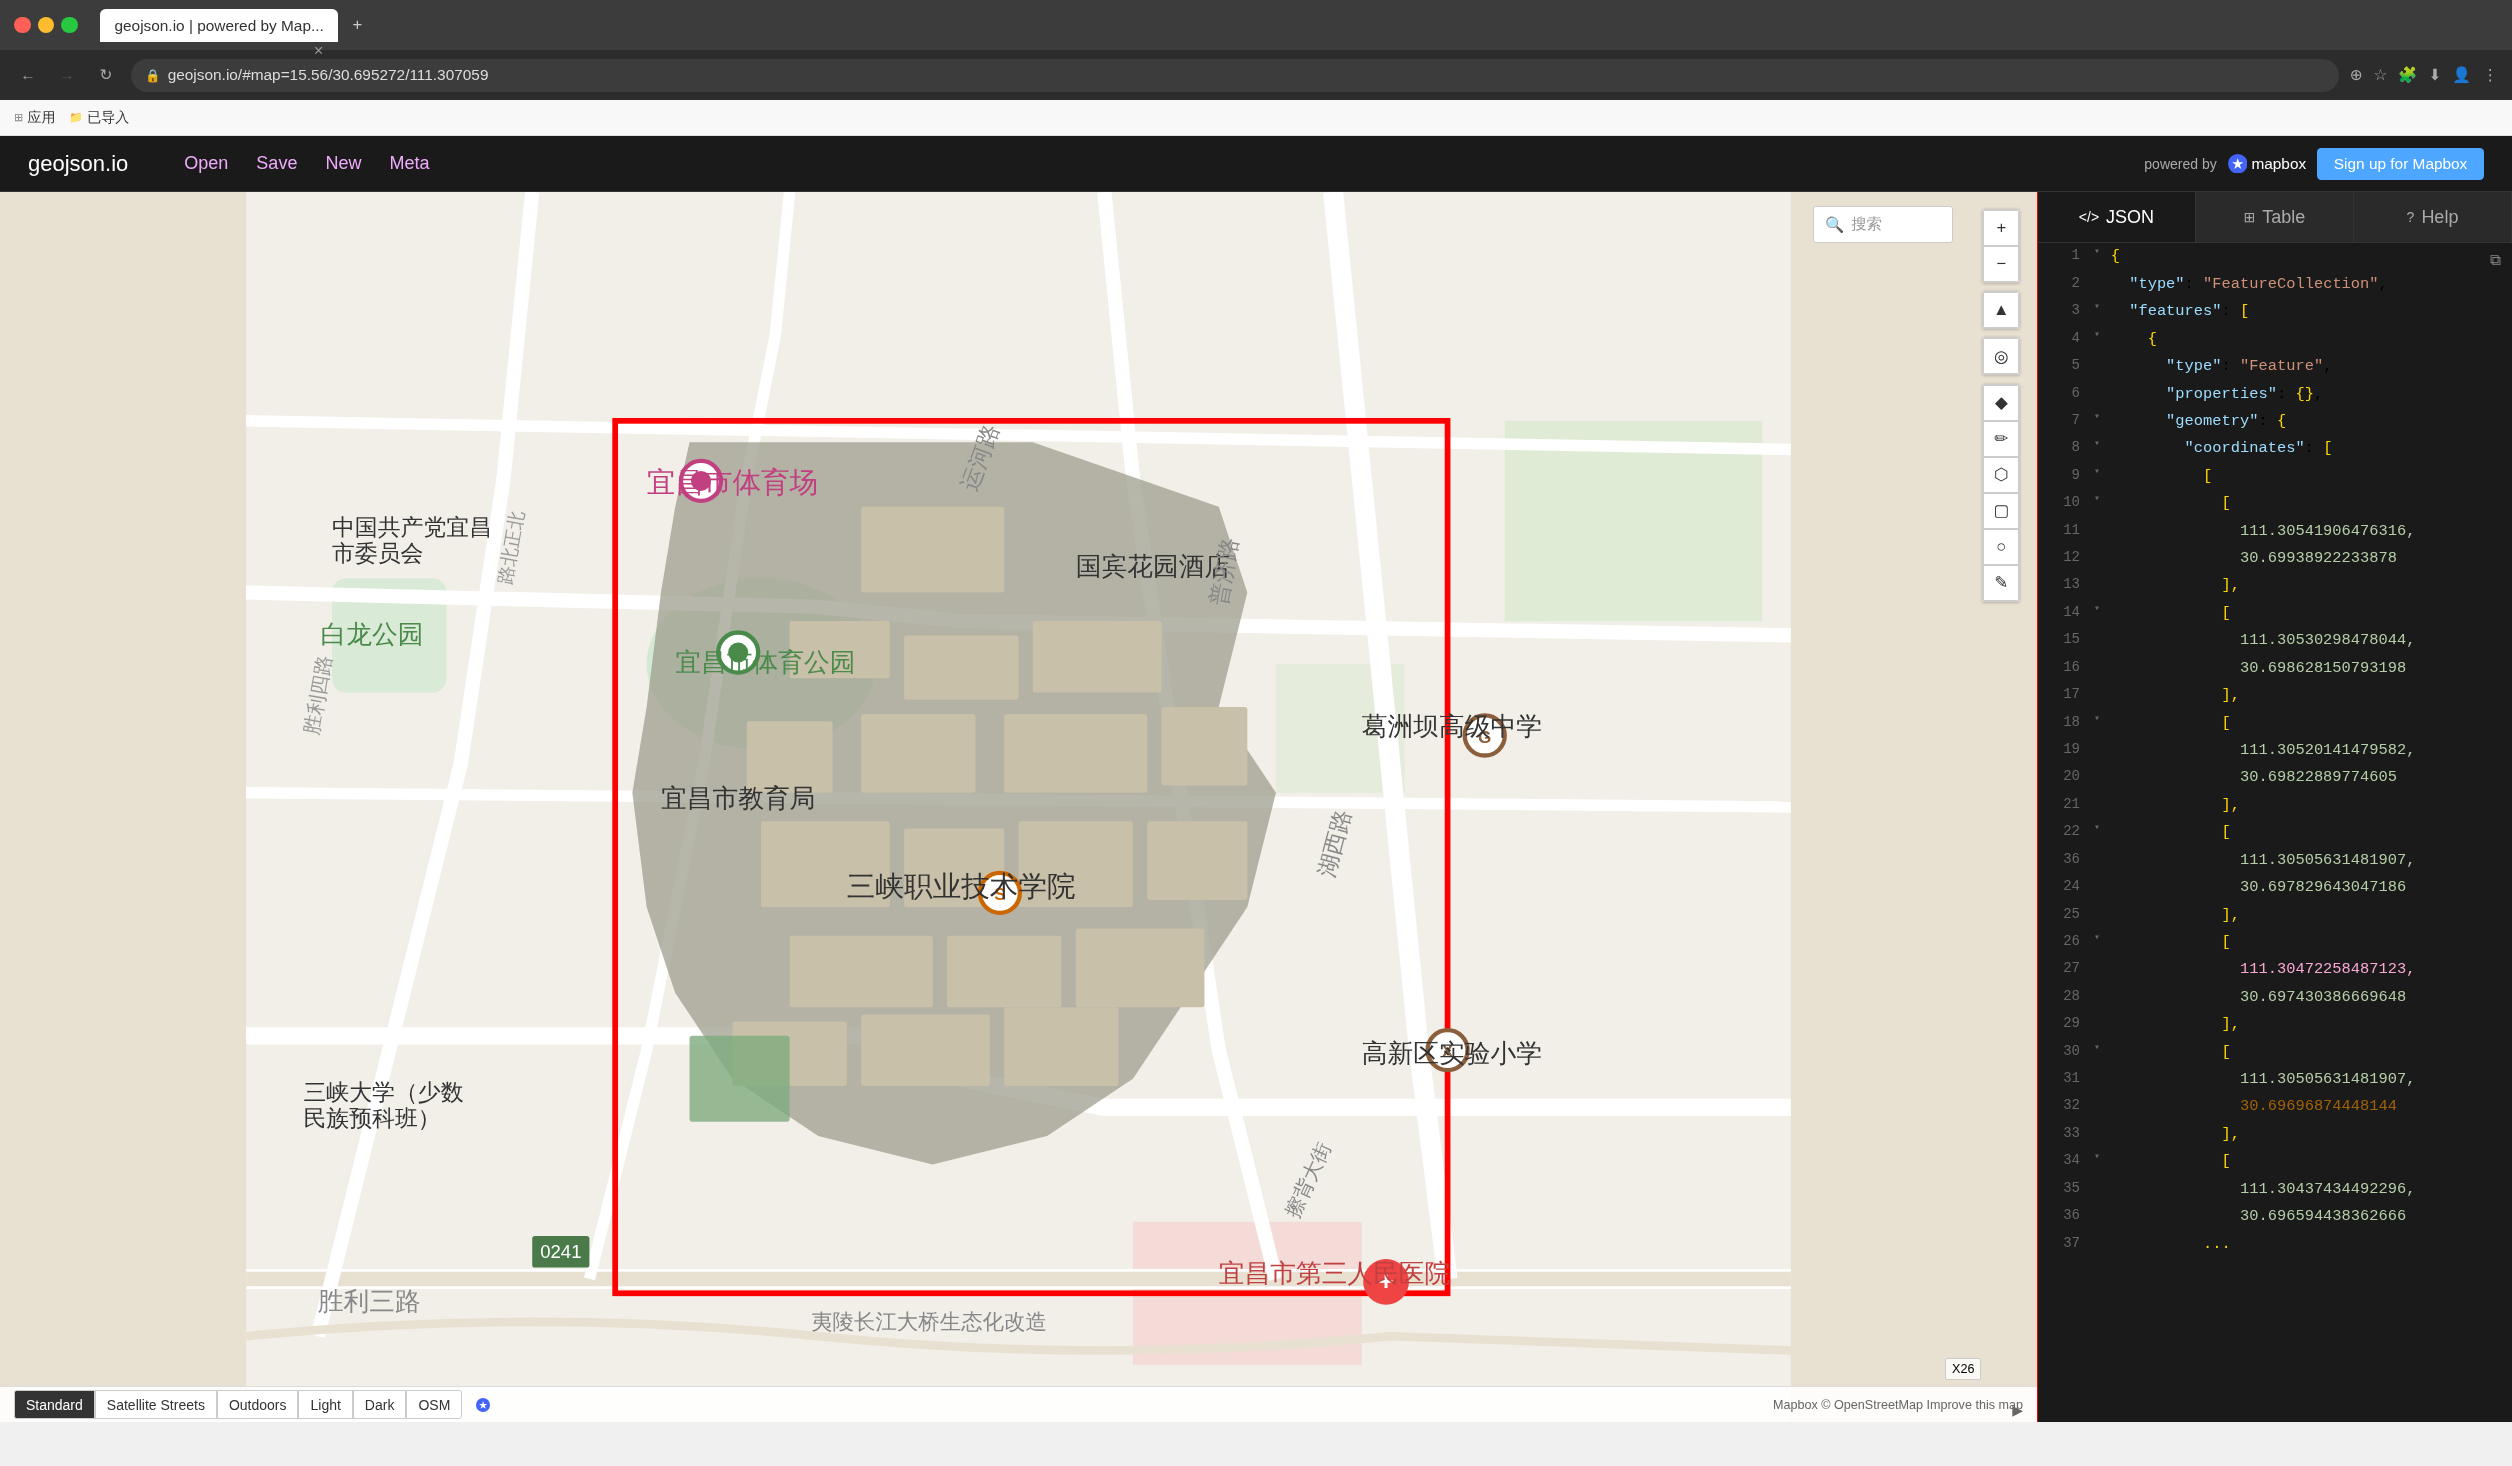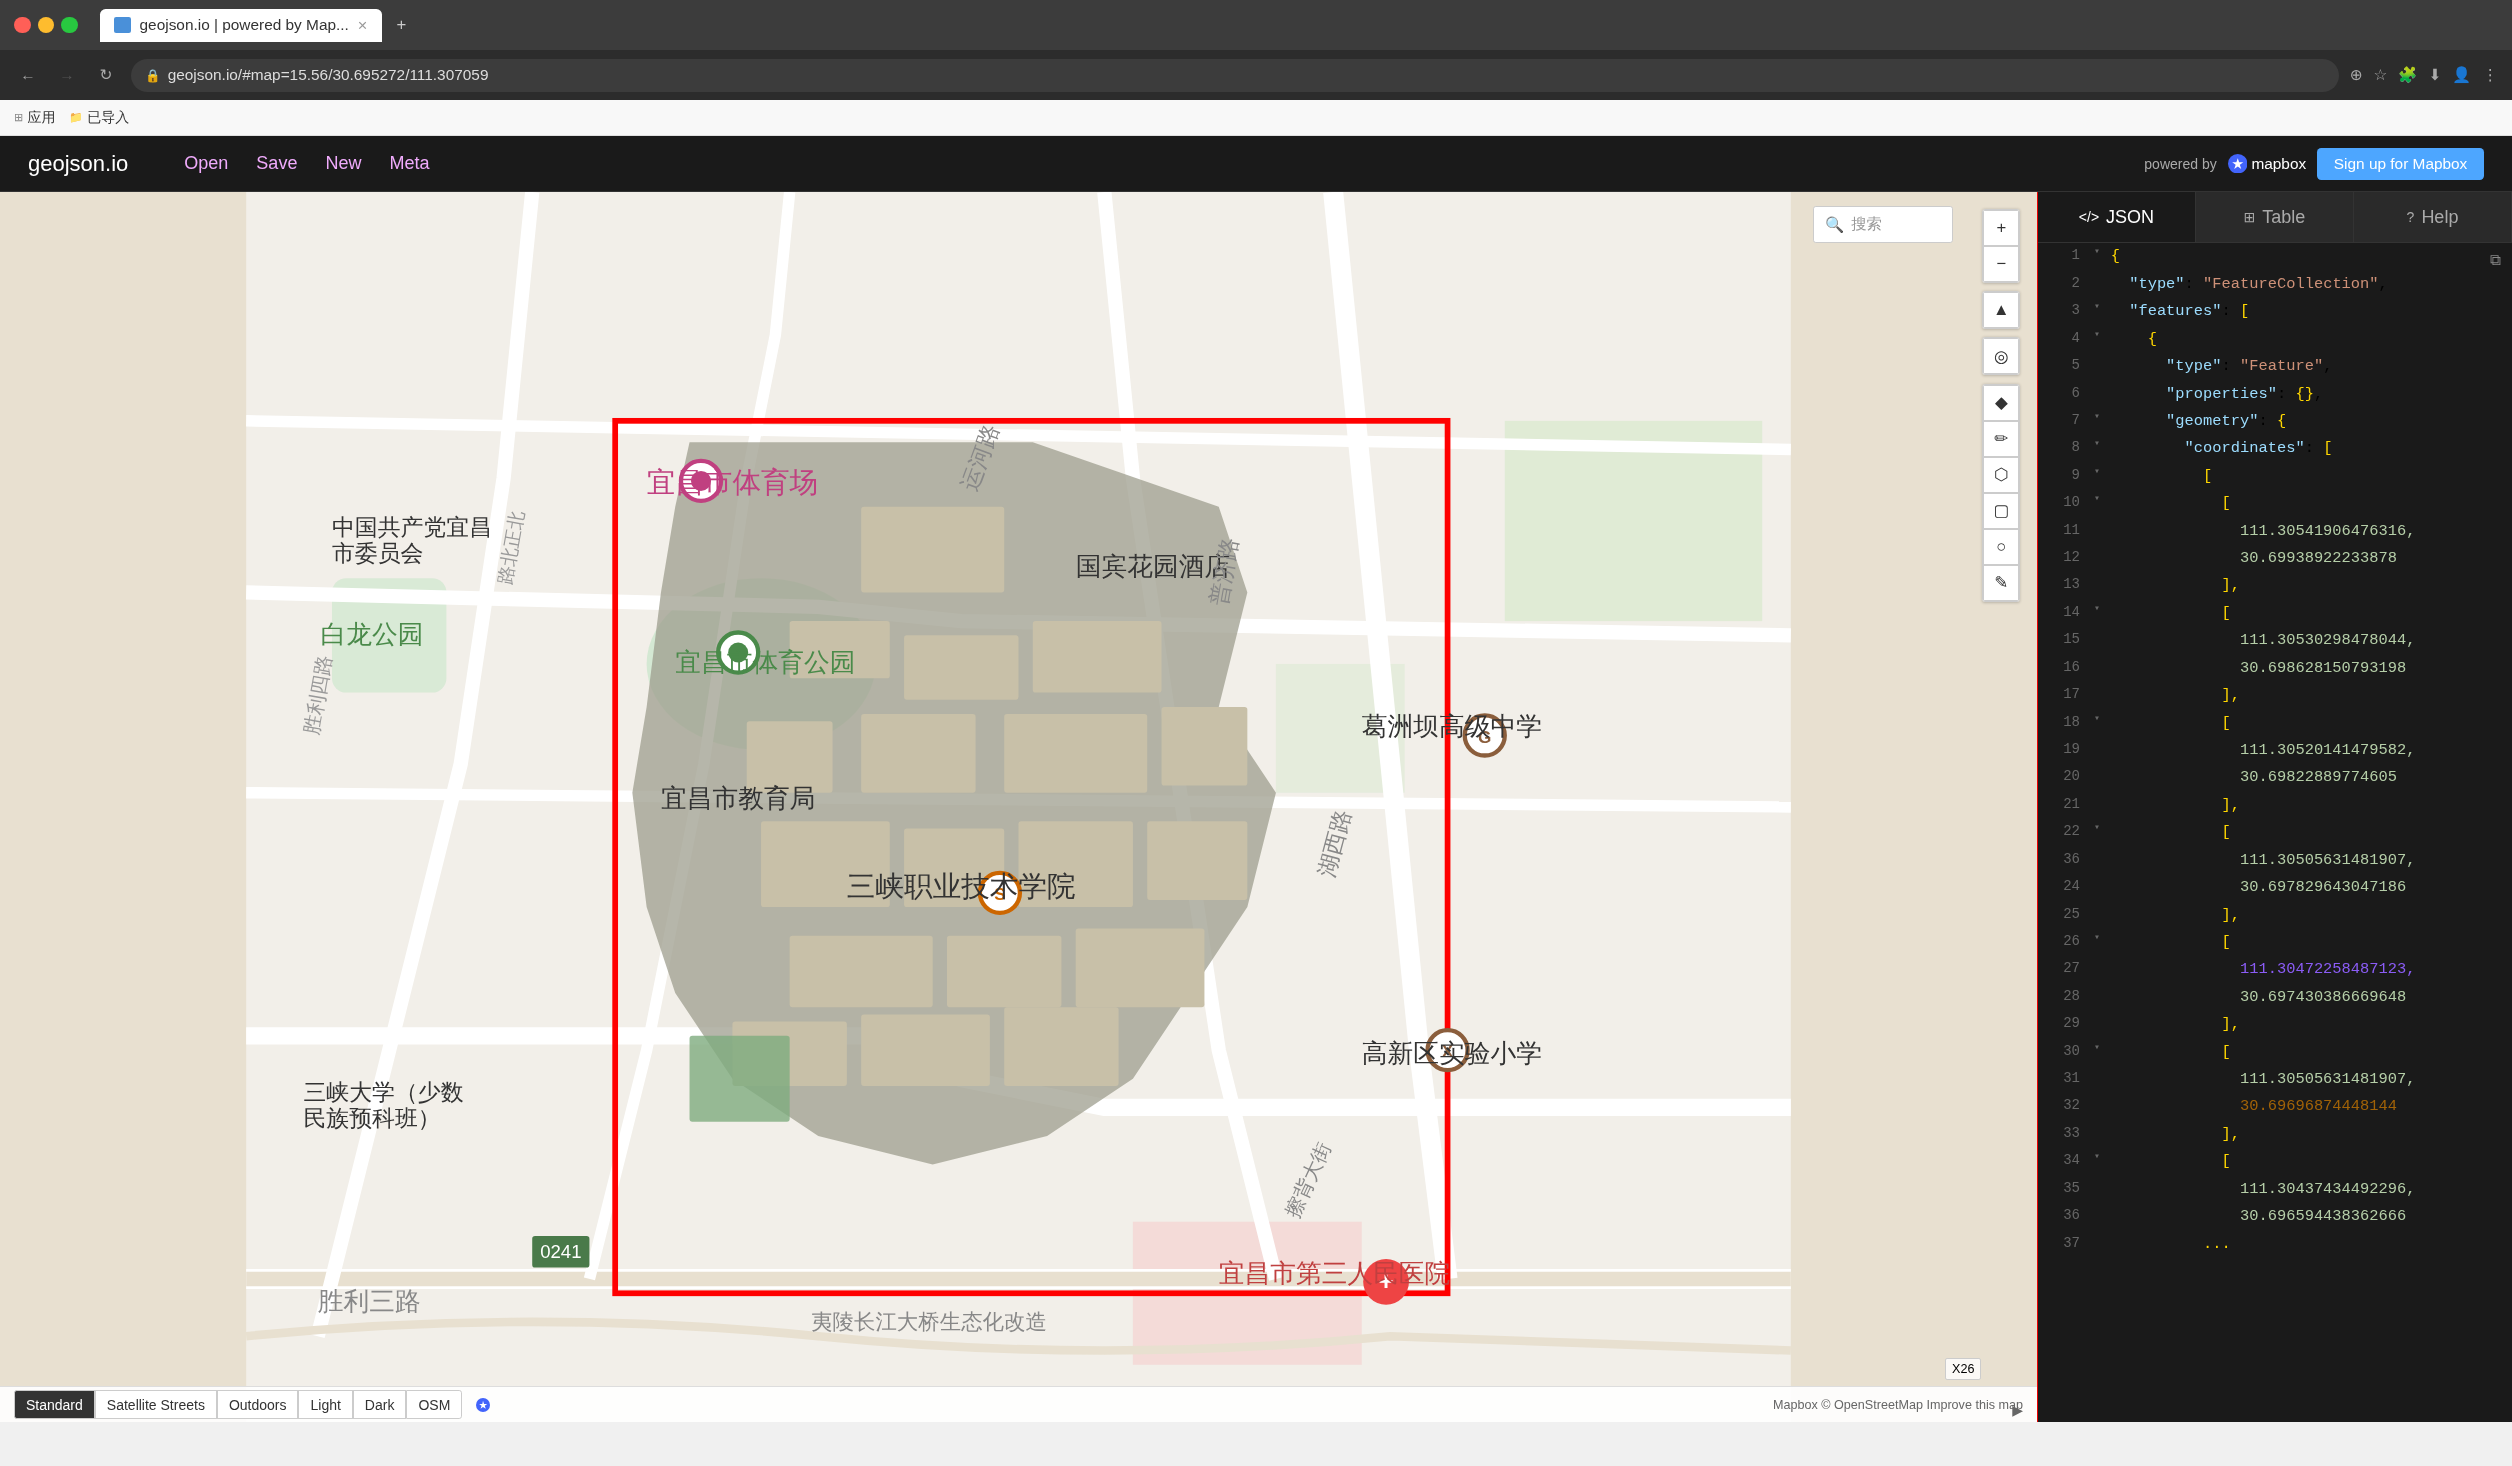--- a/index.html
+++ b/index.html
@@ -7,21 +7,21 @@
 
     
     .browser-chrome { background: #2c2c2c; width: 100%; }
     .title-bar { background: #3c3c3c; height: 50px; display: flex; align-items: center; padding: 0 14px; gap: 8.4px; }
     .window-controls { display: flex; gap: 7px; align-items: center; }
     .dot { width: 16.7px; height: 16.7px; border-radius: 50%; }
     .dot-red { background: #ff5f57; }
     .dot-yellow { background: #febc2e; }
     .dot-green { background: #28c840; }
     .tab-bar { background: #3c3c3c; height: 45px; display: flex; align-items: center; padding: 0 14px; }
-    .tab { background: #ffffff; border-radius: 5.6px 5.6px 0 0; height: 33px; display: flex; align-items: center; padding: 0 14px; gap: 8.4px; font-size: 15.4px; color: #333; min-width: 223px; }
+    .tab { background: #ffffff; border-radius: 5.6px 5.6px 0 0; height: 33px; display: flex; align-items: center; padding: 0 14px; gap: 8.4px; font-size: 15.4px; color: #333; min-width: 223px; flex-direction: column; }
     .tab-favicon { width: 16.7px; height: 16.7px; background: #4a90d9; border-radius: 2.1px; }
     .tab-close { margin-left: auto; color: #999; font-size: 12.6px; cursor: pointer; }
     .new-tab-btn { width: 28px; height: 28px; border-radius: 50%; display: flex; align-items: center; justify-content: center; color: #ccc; font-size: 16.7px; margin-left: 5.6px; cursor: pointer; }
 
     
     .address-bar { background: #2c2c2c; height: 50px; display: flex; align-items: center; padding: 0 14px; gap: 11px; }
     .nav-btn { width: 28px; height: 28px; display: flex; align-items: center; justify-content: center; color: #aaa; font-size: 15.4px; cursor: pointer; border-radius: 50%; }
     .address-input { flex: 1; background: #3c3c3c; border-radius: 16.7px; height: 33px; display: flex; align-items: center; padding: 0 14px; gap: 7px; color: #fff; font-size: 15.4px; }
     .address-lock { color: #aaa; font-size: 12.6px; }
     .address-toolbar { display: flex; gap: 11px; align-items: center; }
@@ -462,21 +462,21 @@
               <span class="line-content" style="color: rgb(255, 215, 0);">            ],</span>
             </div>
             <div class="json-line">
               <span class="line-num">26</span>
               <span class="line-arrow">▾</span>
               <span class="line-content" style="color: rgb(255, 215, 0);">            [</span>
             </div>
             <div class="json-line">
               <span class="line-num">27</span>
               <span class="line-arrow"></span>
-              <span class="line-content" style="color: #8b5cf6;">              111.30472258487123,</span>
+              <span class="line-content" style="color: #f9a8d4;">              111.30472258487123,</span>
             </div>
             <div class="json-line">
               <span class="line-num">28</span>
               <span class="line-arrow"></span>
               <span class="line-content" style="color: rgb(181, 206, 168);">              30.697430386669648</span>
             </div>
             <div class="json-line">
               <span class="line-num">29</span>
               <span class="line-arrow"></span>
               <span class="line-content" style="color: rgb(255, 215, 0);">            ],</span>

